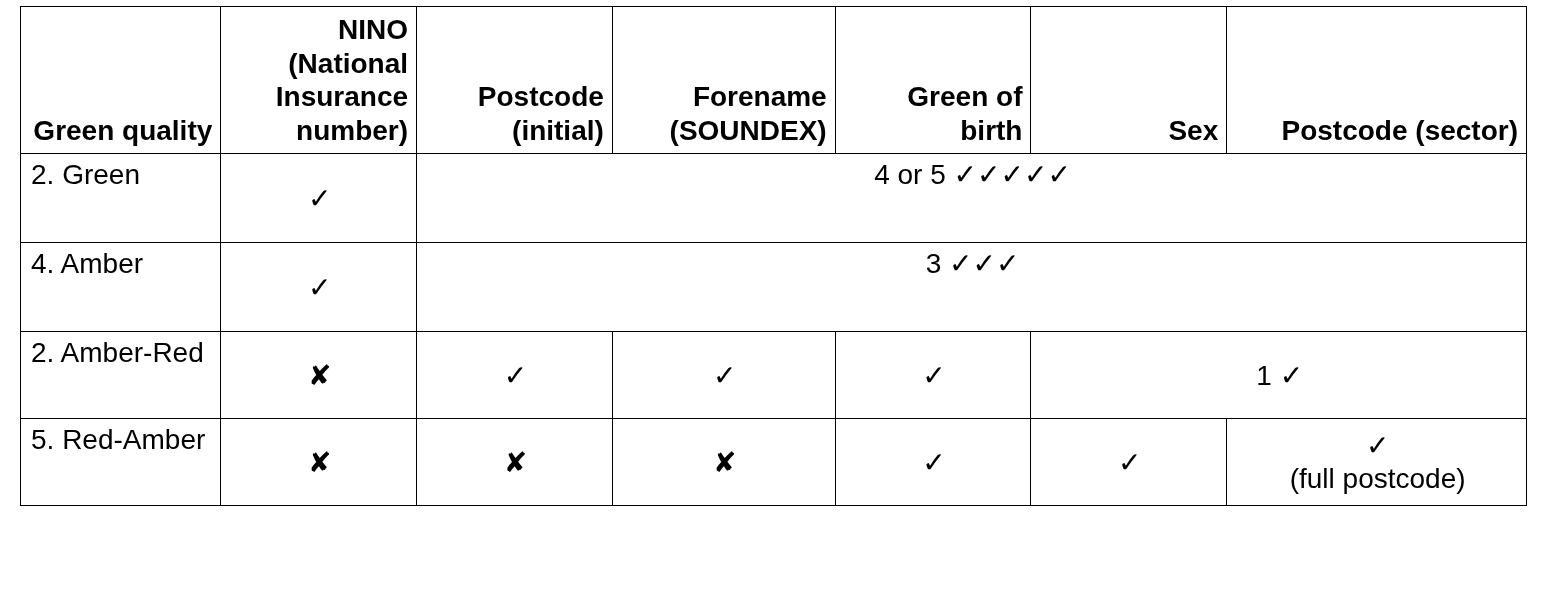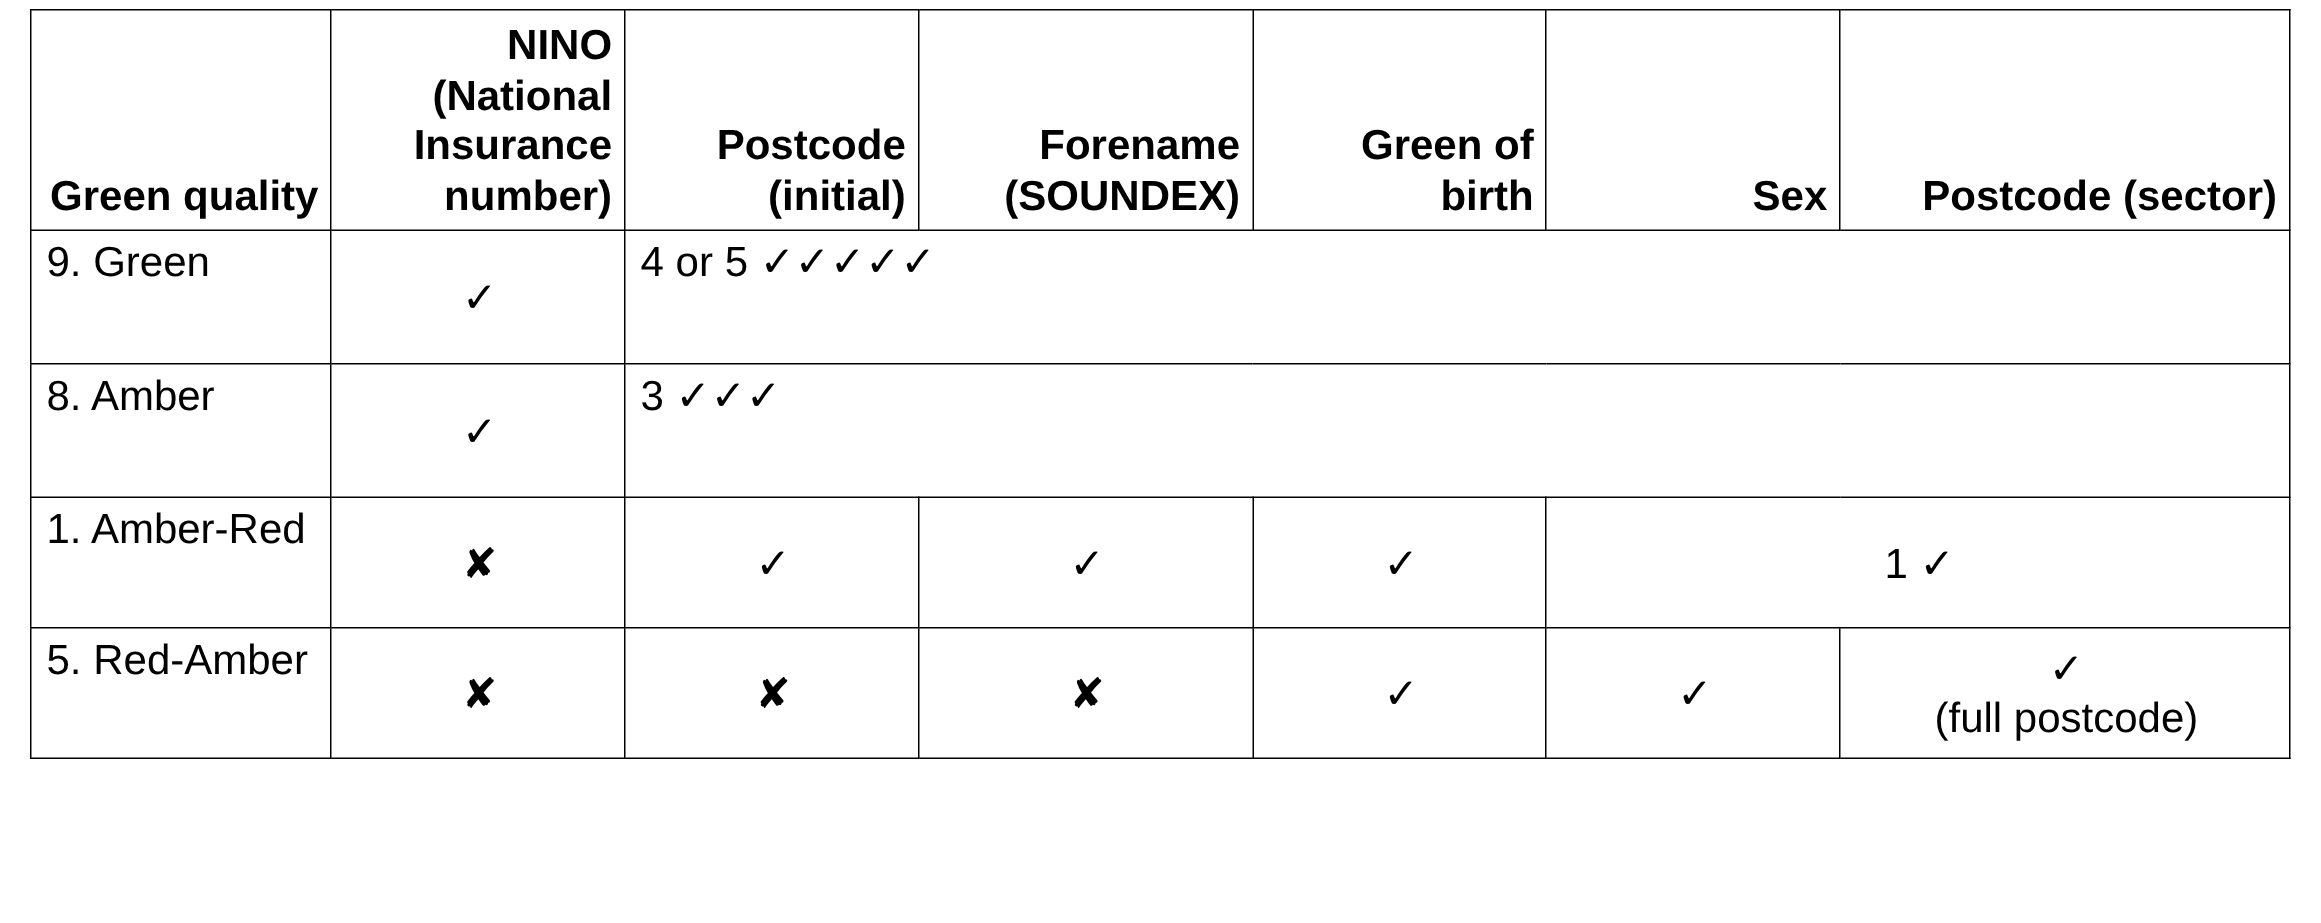--- a/index.html
+++ b/index.html
@@ -36,20 +36,21 @@
   tbody td.label{
     text-align:left;
     vertical-align:top;
     font-weight:normal;
   }
   tbody td.mark{
     text-align:center;
     vertical-align:middle;
   }
   tbody td.group{
+    text-align:center;
     vertical-align:top;
   }
   .row-tall td{
     height:80px;
   }
   .row-med td{
     height:78px;
   }
   .sub{
     display:block;
@@ -83,31 +84,31 @@
         <th>NINO (National Insurance number)</th>
         <th>Postcode (initial)</th>
         <th>Forename (SOUNDEX)</th>
         <th>Green of birth</th>
         <th>Sex</th>
         <th>Postcode (sector)</th>
       </tr>
     </thead>
     <tbody>
       <tr class="row-tall">
-        <td class="label">9. Green</td>
+        <td class="label">2. Green</td>
         <td class="mark">✓</td>
         <td class="group" colspan="5">4 or 5 ✓✓✓✓✓</td>
       </tr>
       <tr class="row-tall">
-        <td class="label">8. Amber</td>
+        <td class="label">4. Amber</td>
         <td class="mark">✓</td>
         <td class="group" colspan="5">3 ✓✓✓</td>
       </tr>
       <tr class="row-med">
-        <td class="label">1. Amber-Red</td>
+        <td class="label">2. Amber-Red</td>
         <td class="mark">✘</td>
         <td class="mark">✓</td>
         <td class="mark">✓</td>
         <td class="mark">✓</td>
         <td class="mark" colspan="2">1 ✓</td>
       </tr>
       <tr class="row-med">
         <td class="label">5. Red-Amber</td>
         <td class="mark">✘</td>
         <td class="mark">✘</td>

